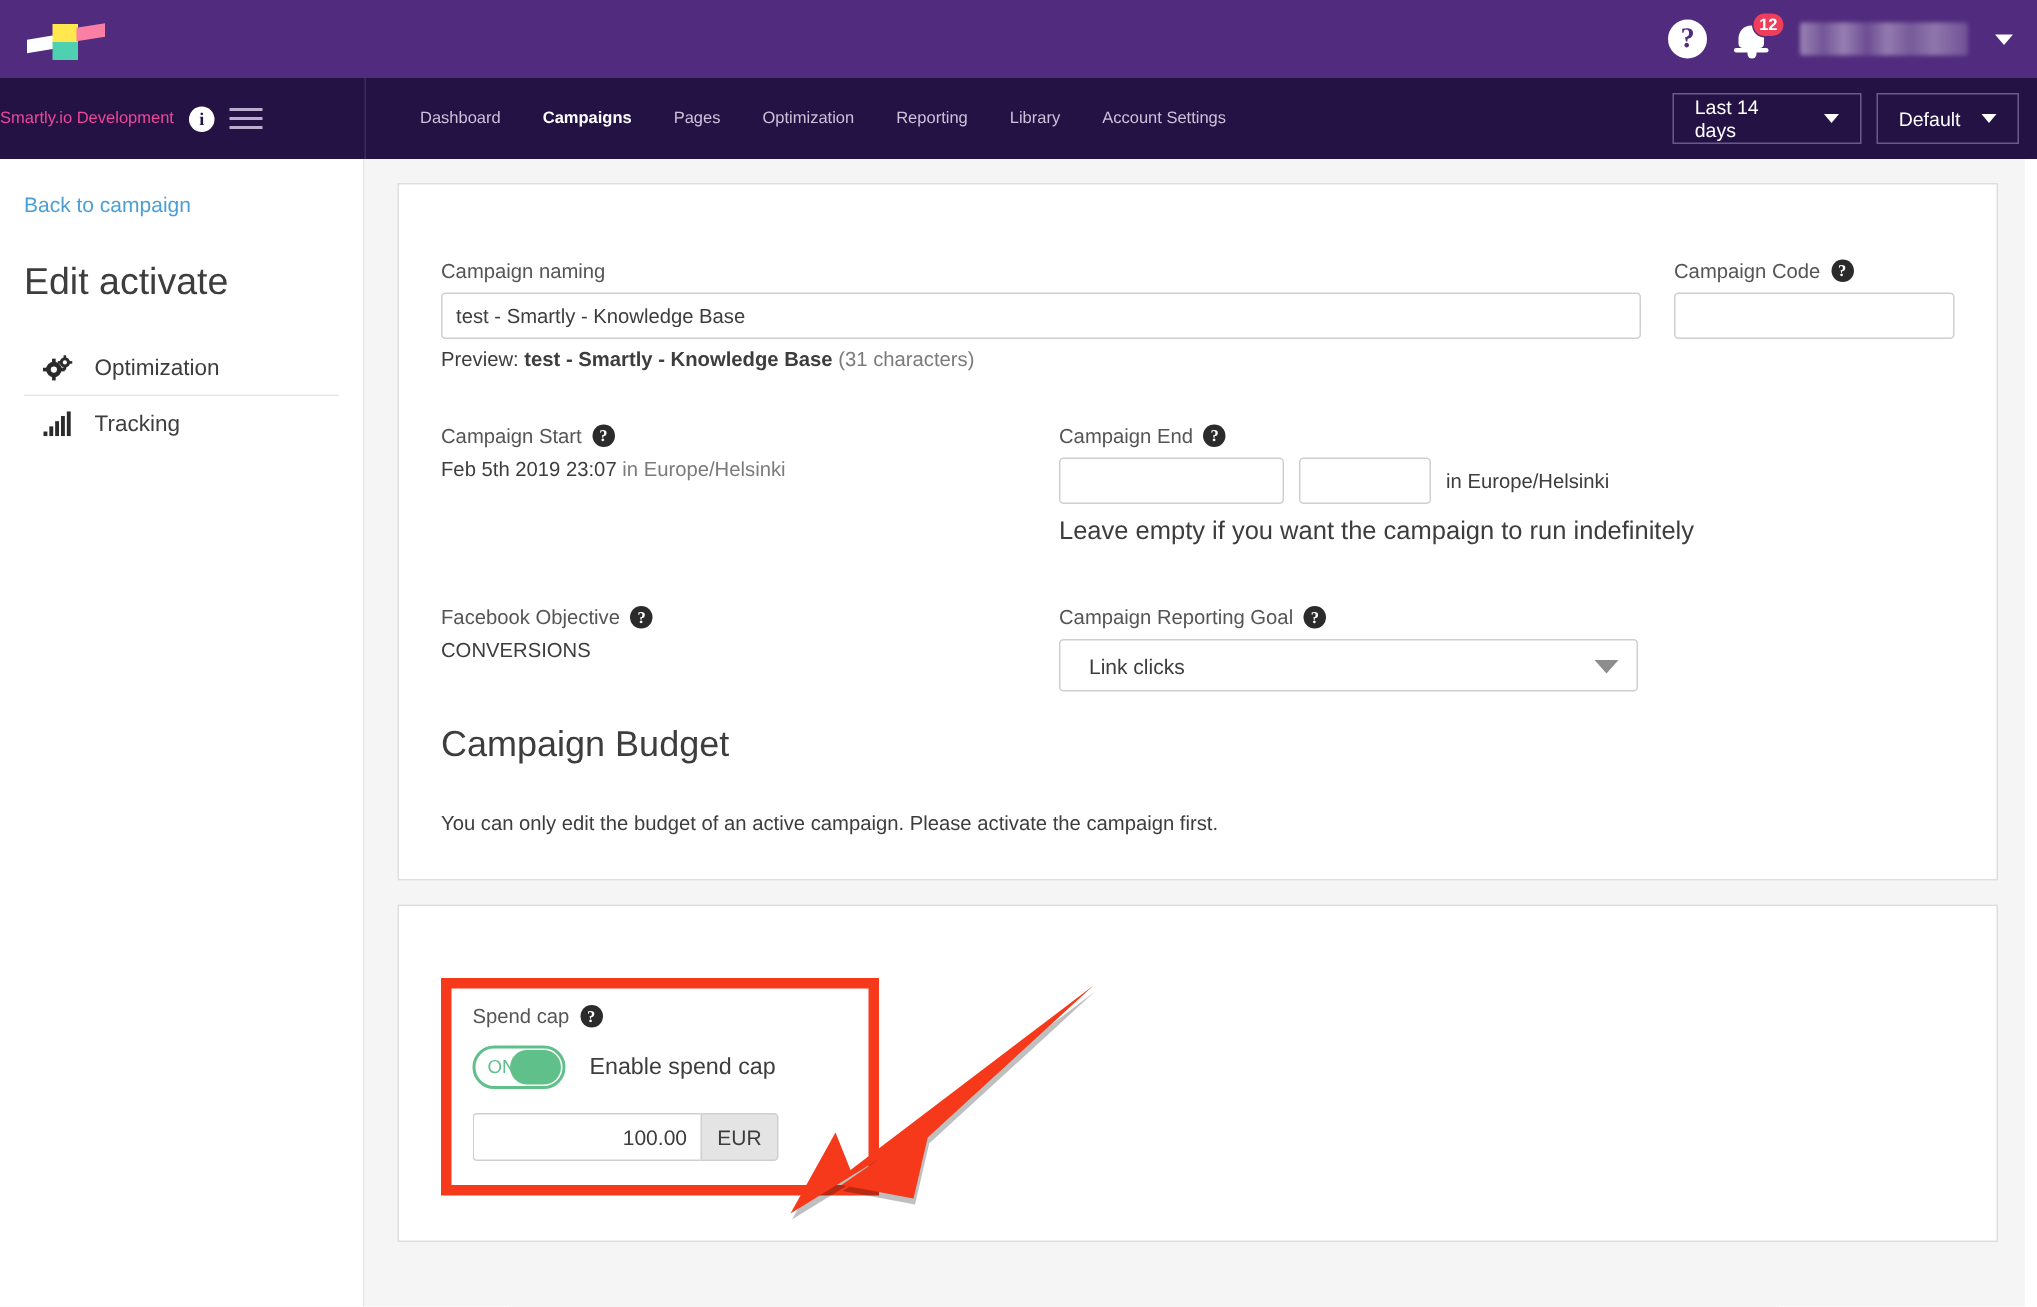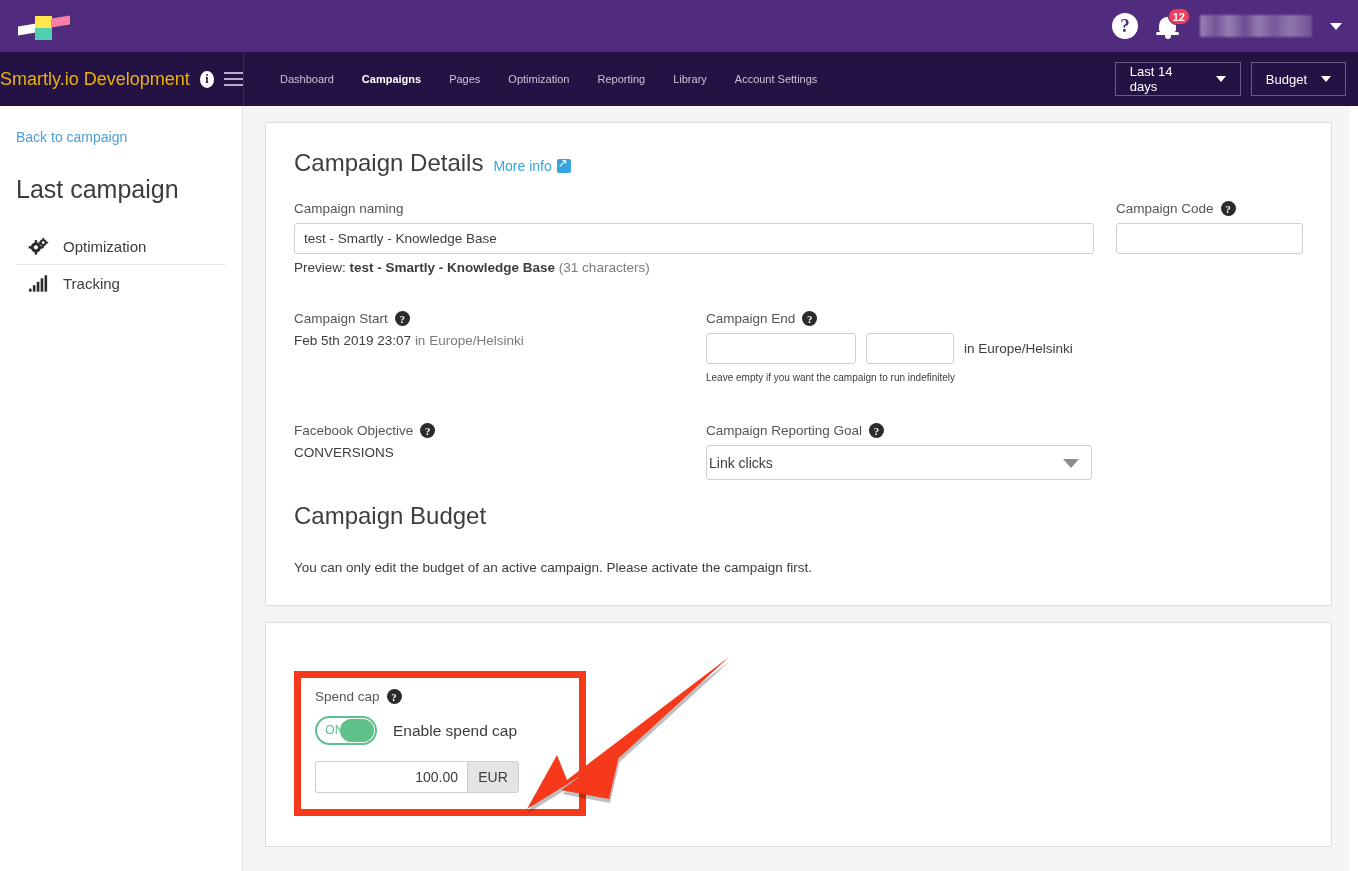--- a/index.html
+++ b/index.html
@@ -89,21 +89,21 @@
   .navbar {
     position: absolute; top: 52px; left: 0; width: 1358px; height: 54px;
     background: #241245;
     display: flex; align-items: center;
   }
   .acct-zone {
     width: 243px; height: 54px; display: flex; align-items: center;
     padding-left: 0px; gap: 10px;
   }
   .acct-name {
-    color: #eab308; font-size: 18px; margin-left: 0px;
+    color: #ec4899; font-size: 11px; margin-left: 0px;
     white-space: nowrap;
   }
   .info-dot {
     width: 17px; height: 17px; border-radius: 50%;
     background: #ffffff; color: #241245;
     font-size: 12px; font-weight: bold; font-family: "Liberation Serif", serif;
     display: flex; align-items: center; justify-content: center; cursor: pointer;
   }
   .hamburger { width: 22px; cursor: pointer; }
   .hamburger span {
@@ -213,27 +213,27 @@
   .preview .muted { color: #7b7b7b; }
   .statictext { font-size: 13.5px; color: #3d3d3d; }
   .statictext .muted { color: #7b7b7b; }
 
   .row2 { display: flex; margin-top: 26px; }
   .col-l { width: 412px; flex: 0 0 412px; }
   .col-r { flex: 1; }
   .dateline { display: flex; align-items: center; gap: 10px; }
   .dateline .tinput.d1 { width: 150px; }
   .dateline .tinput.d2 { width: 88px; }
-  .hint { font-size: 10px; color: #3d3d3d; margin-top: 8px; }
+  .hint { font-size: 17px; color: #3d3d3d; margin-top: 8px; }
 
   .sel-wrap { position: relative; width: 386px; }
   .sel {
     height: 35px; border: 1px solid #cfcfcf; border-radius: 3px;
     background: #ffffff; display: flex; align-items: center;
-    padding: 0 2px; font-size: 14px; color: #3d3d3d; cursor: pointer;
+    padding: 0 19px; font-size: 14px; color: #3d3d3d; cursor: pointer;
   }
   .sel-caret {
     position: absolute; right: 13px; top: 14px;
     width: 0; height: 0;
     border-left: 8px solid transparent; border-right: 8px solid transparent;
     border-top: 9px solid #8d8d8d;
   }
 
   .budget-title {
     font-size: 24px; font-weight: normal; color: #3d3d3d; margin-top: 22px;
@@ -326,31 +326,31 @@
       <div class="navlink">Reporting</div>
       <div class="navlink">Library</div>
       <div class="navlink">Account Settings</div>
     </div>
     <div class="nav-right">
       <div class="nav-btn wide">
         <span>Last 14 days</span>
         <span class="cw-small"></span>
       </div>
       <div class="nav-btn">
-        <span>Budget</span>
+        <span>Default</span>
         <span class="cw-small"></span>
       </div>
     </div>
   </div>
 
   <div class="body-wrap">
 
     <div class="sidebar">
       <div class="back-link">Back to campaign</div>
-      <h1 class="edit-title">Last campaign</h1>
+      <h1 class="edit-title">Edit activate</h1>
       <ul class="snav">
         <li>
           <span class="ic">
             <svg viewBox="0 0 24 22" width="21" height="19">
               <circle cx="9" cy="12" r="6" fill="#2b2b2b"></circle>
               <circle cx="9" cy="12" r="2.4" fill="#ffffff"></circle>
               <rect x="7.6" y="3.6" width="2.8" height="3.2" fill="#2b2b2b"></rect>
               <rect x="7.6" y="17.2" width="2.8" height="3.2" fill="#2b2b2b"></rect>
               <rect x="0.6" y="10.6" width="3.2" height="2.8" fill="#2b2b2b"></rect>
               <rect x="14.2" y="10.6" width="3.2" height="2.8" fill="#2b2b2b"></rect>
@@ -375,27 +375,20 @@
             </svg>
           </span>
           <span>Tracking</span>
         </li>
       </ul>
     </div>
 
     <div class="content">
 
       <div class="card">
-        <h2>
-          <span>Campaign Details</span>
-          <span class="more-info">
-            <span>More info</span>
-            <span class="ext-icon"></span>
-          </span>
-        </h2>
 
         <div class="row2" style="margin-top:24px;">
           <div style="width:800px;flex:0 0 800px;">
             <div class="fieldlabel">Campaign naming</div>
             <input class="tinput" value="test - Smartly - Knowledge Base" style="">
             <div class="preview">
               <span>Preview:</span>
               <b>test - Smartly - Knowledge Base</b>
               <span class="muted">(31 characters)</span>
             </div>

